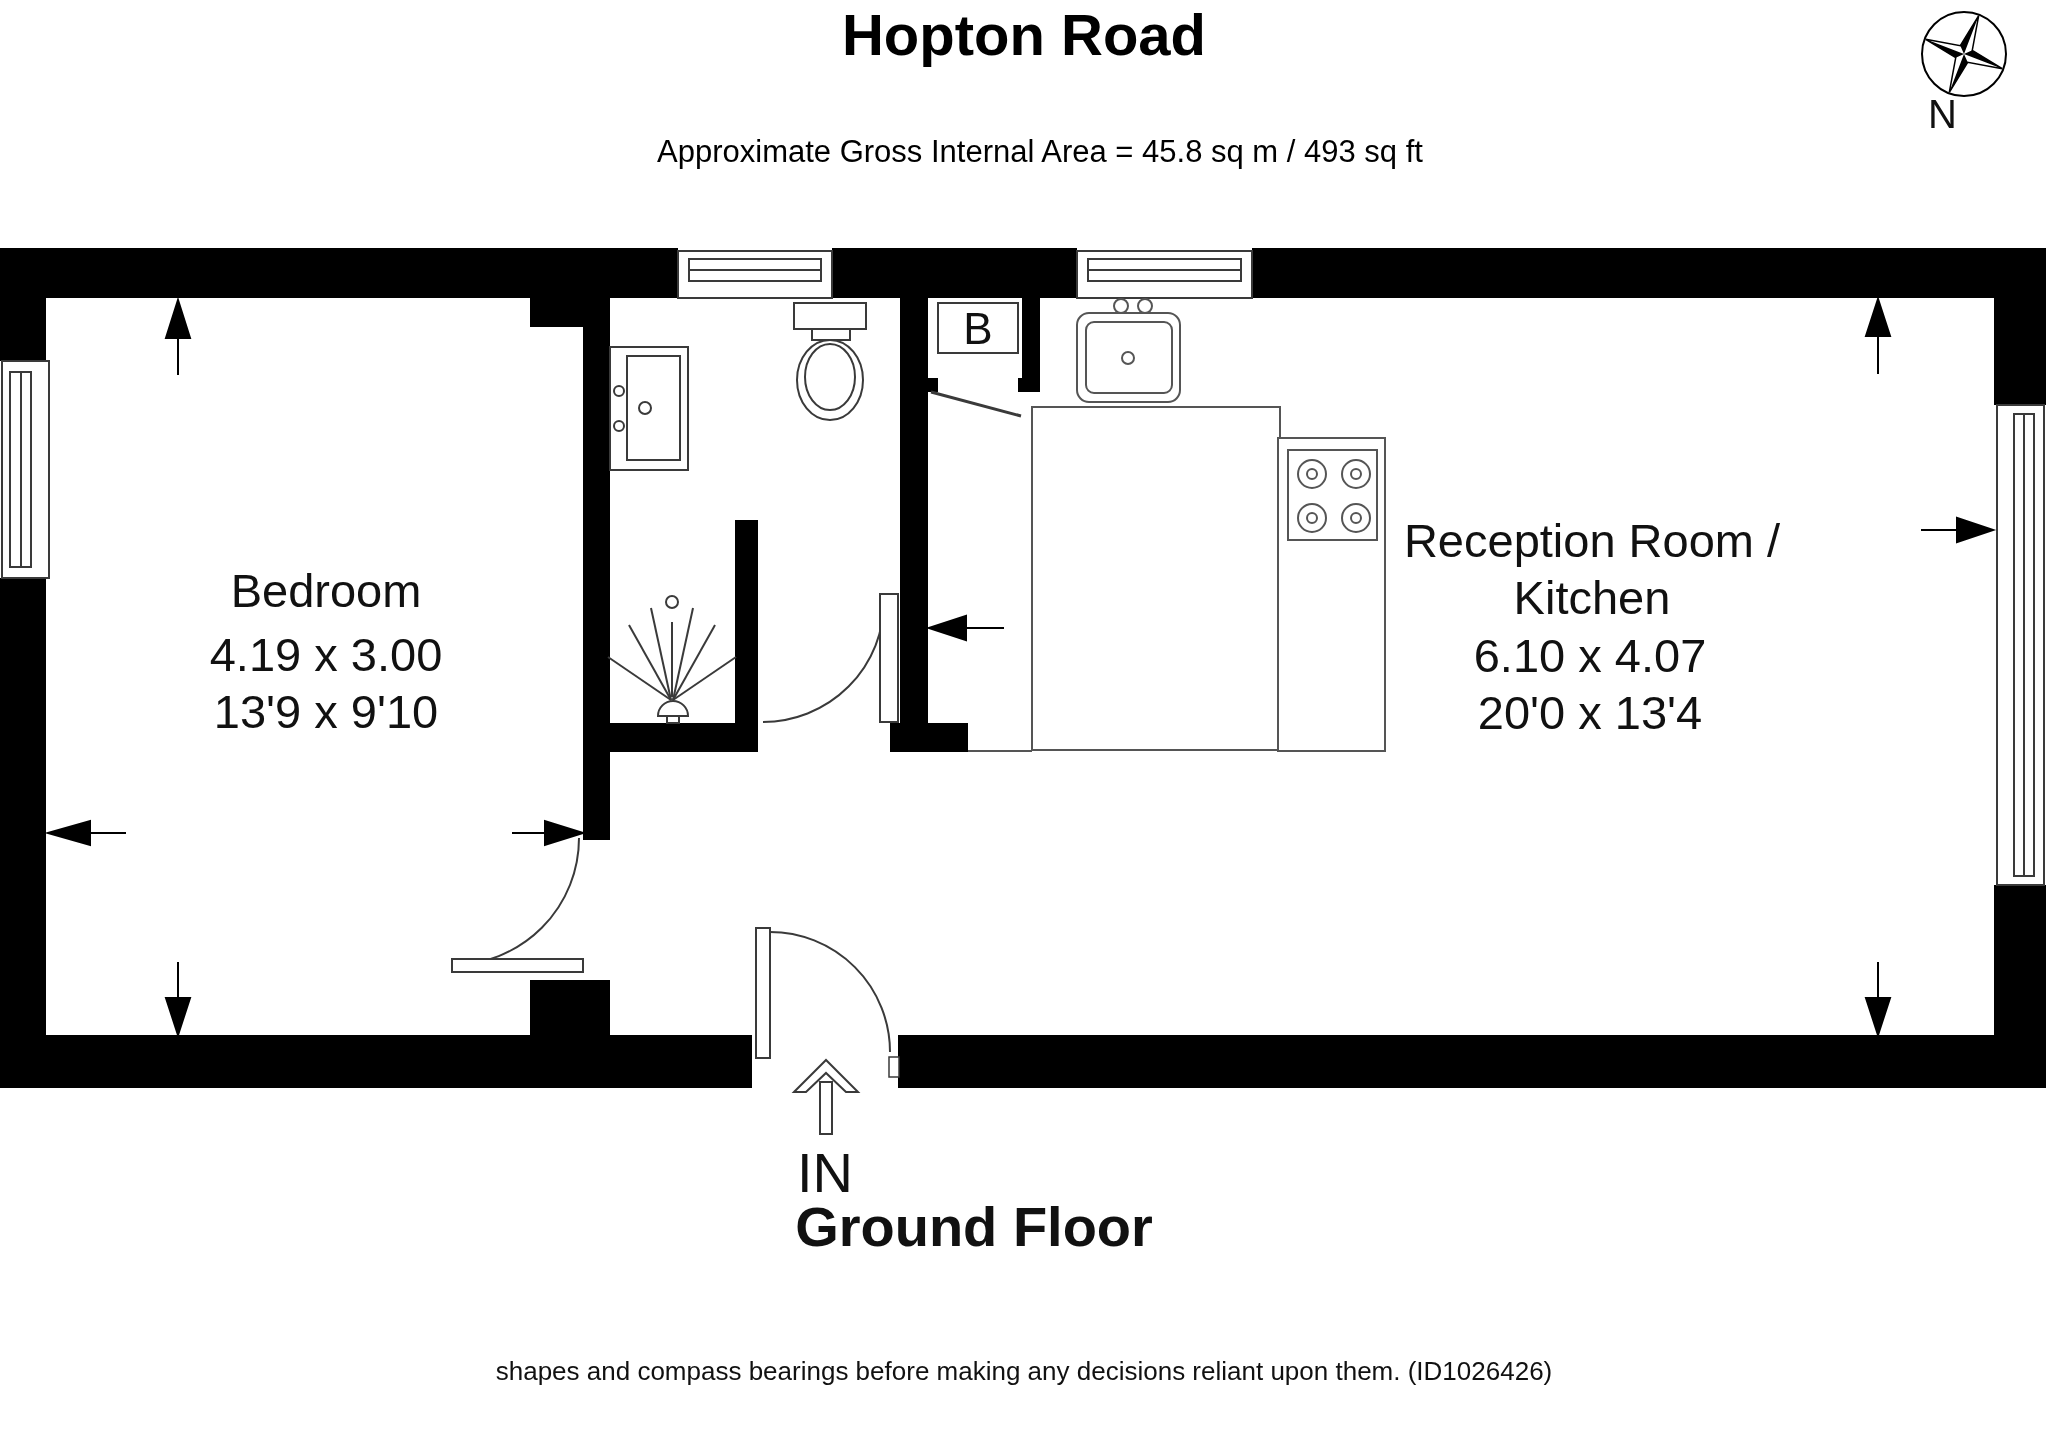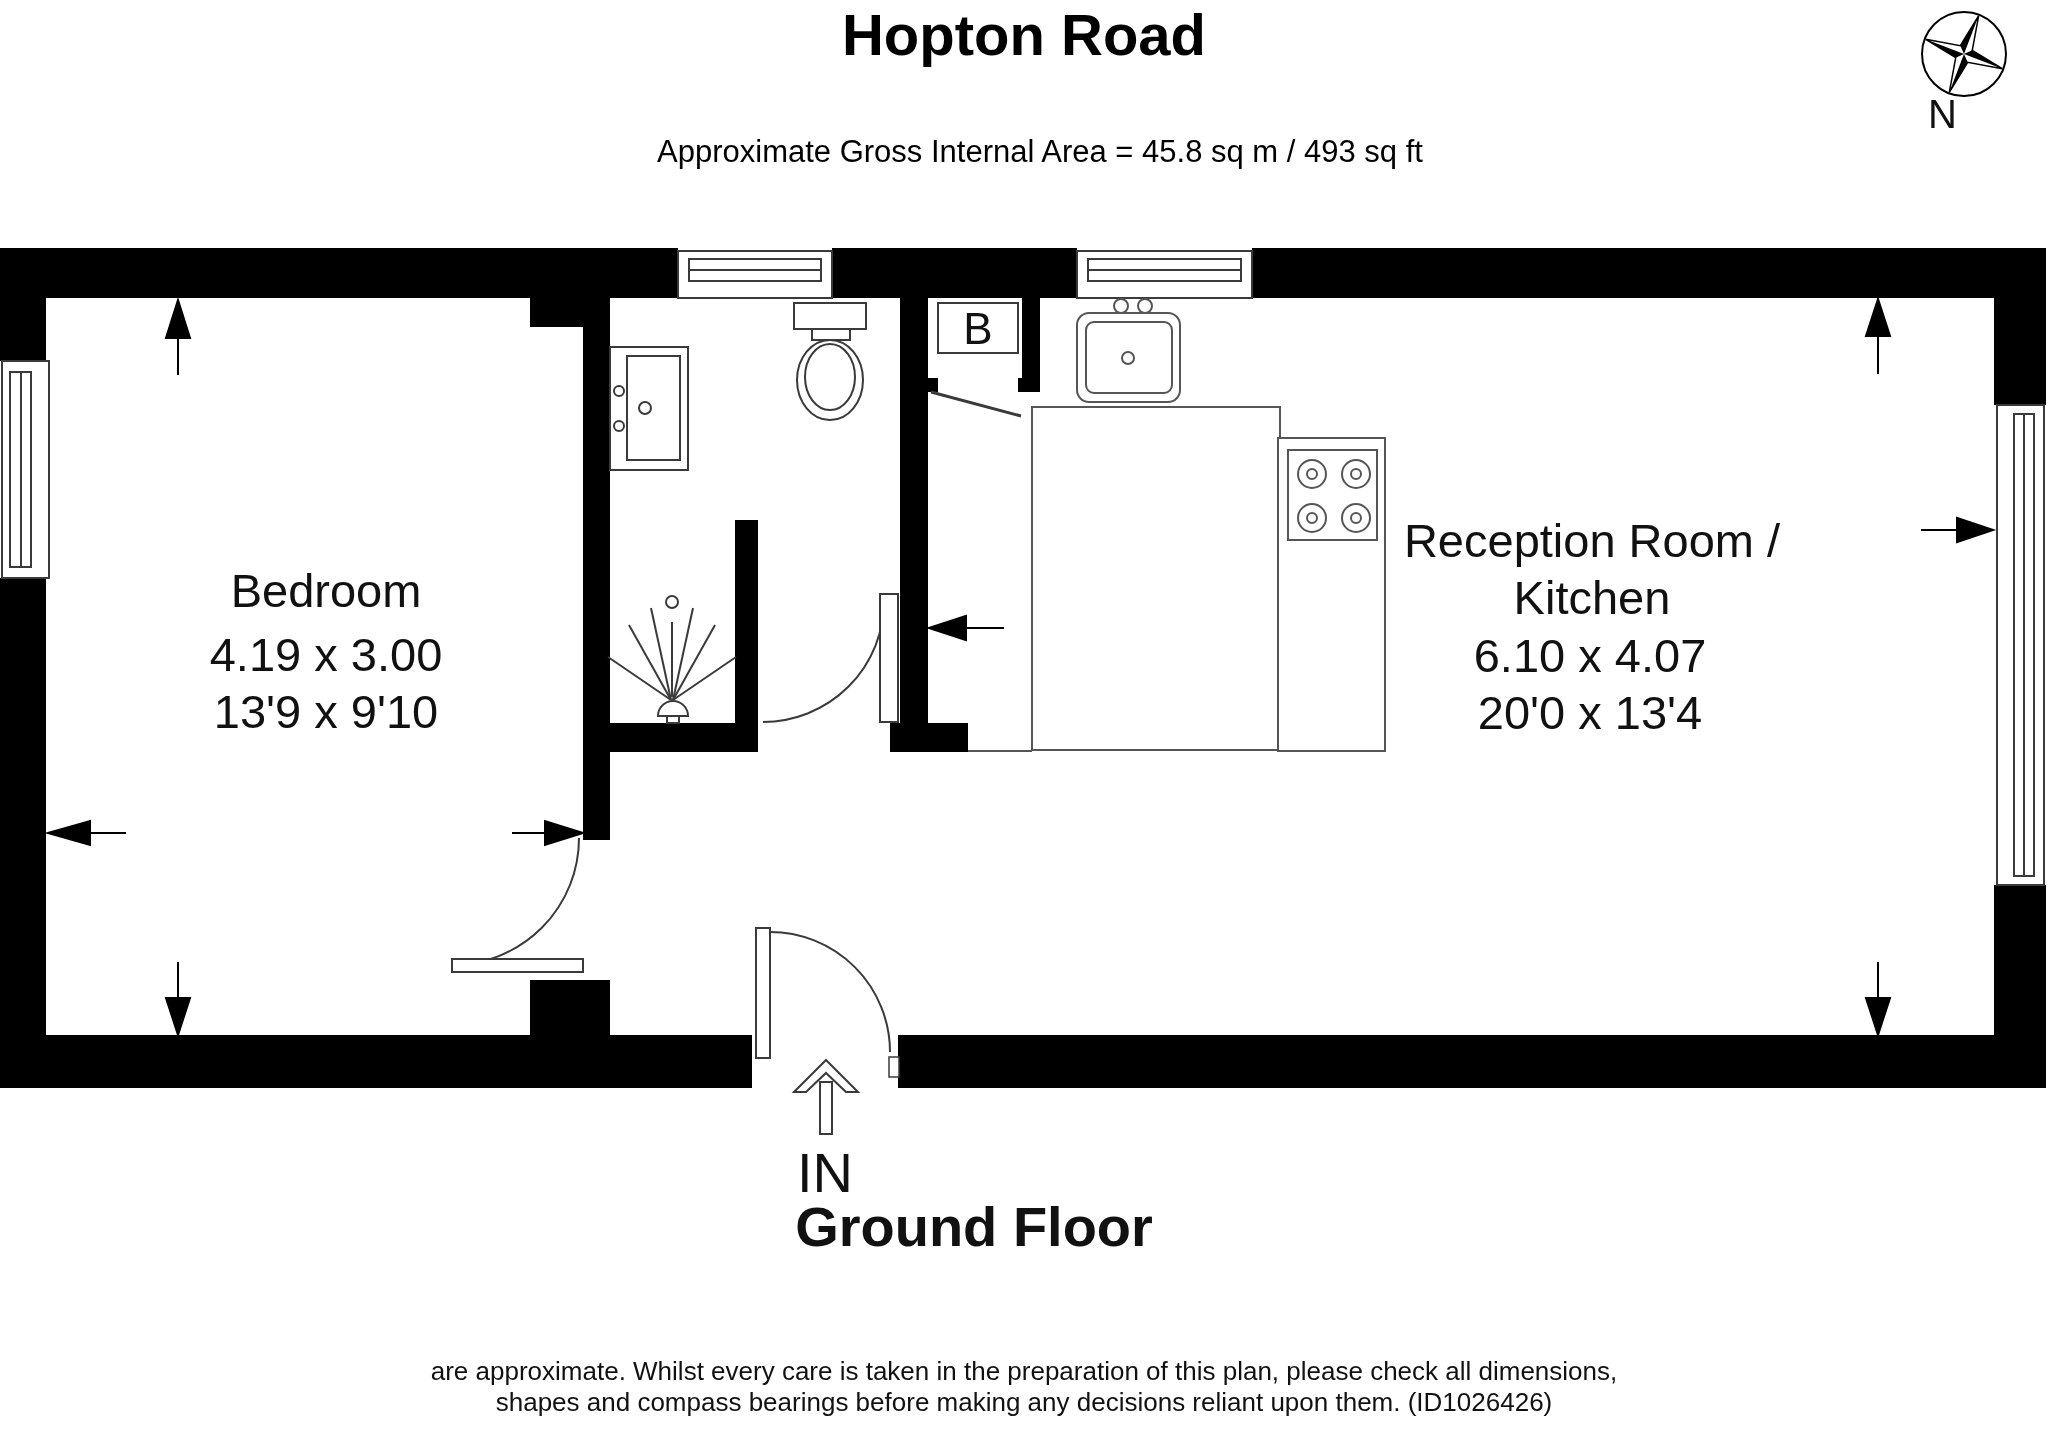--- a/index.html
+++ b/index.html
@@ -221,17 +221,16 @@
     <text class="room-label" x="1590" y="672" text-anchor="middle">6.10 x 4.07</text>
     <text class="room-label" x="1590" y="729" text-anchor="middle">20'0 x 13'4</text>
 
     <text class="boiler-label" x="978" y="344" text-anchor="middle">B</text>
 
     <text class="in-label" x="825" y="1192" text-anchor="middle">IN</text>
     <text class="floor-label" x="974" y="1246" text-anchor="middle">Ground Floor</text>
   </svg>
 
   <footer>
-    <div>are approximate. Whilst every care is taken in the preparation of this plan, please check all dimensions,</div>
     <div>shapes and compass bearings before making any decisions reliant upon them. (ID1026426)</div>
   </footer>
 
 </div>
 
 </body></html>

